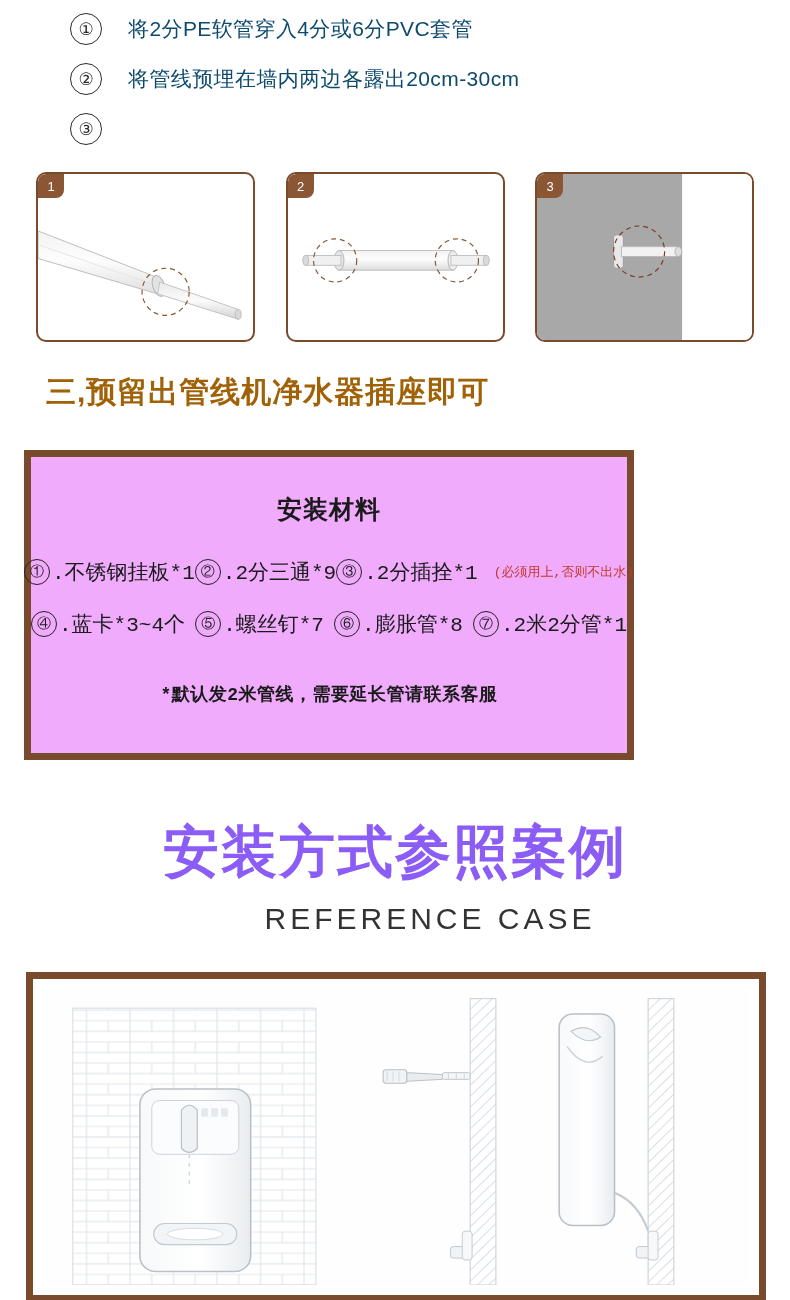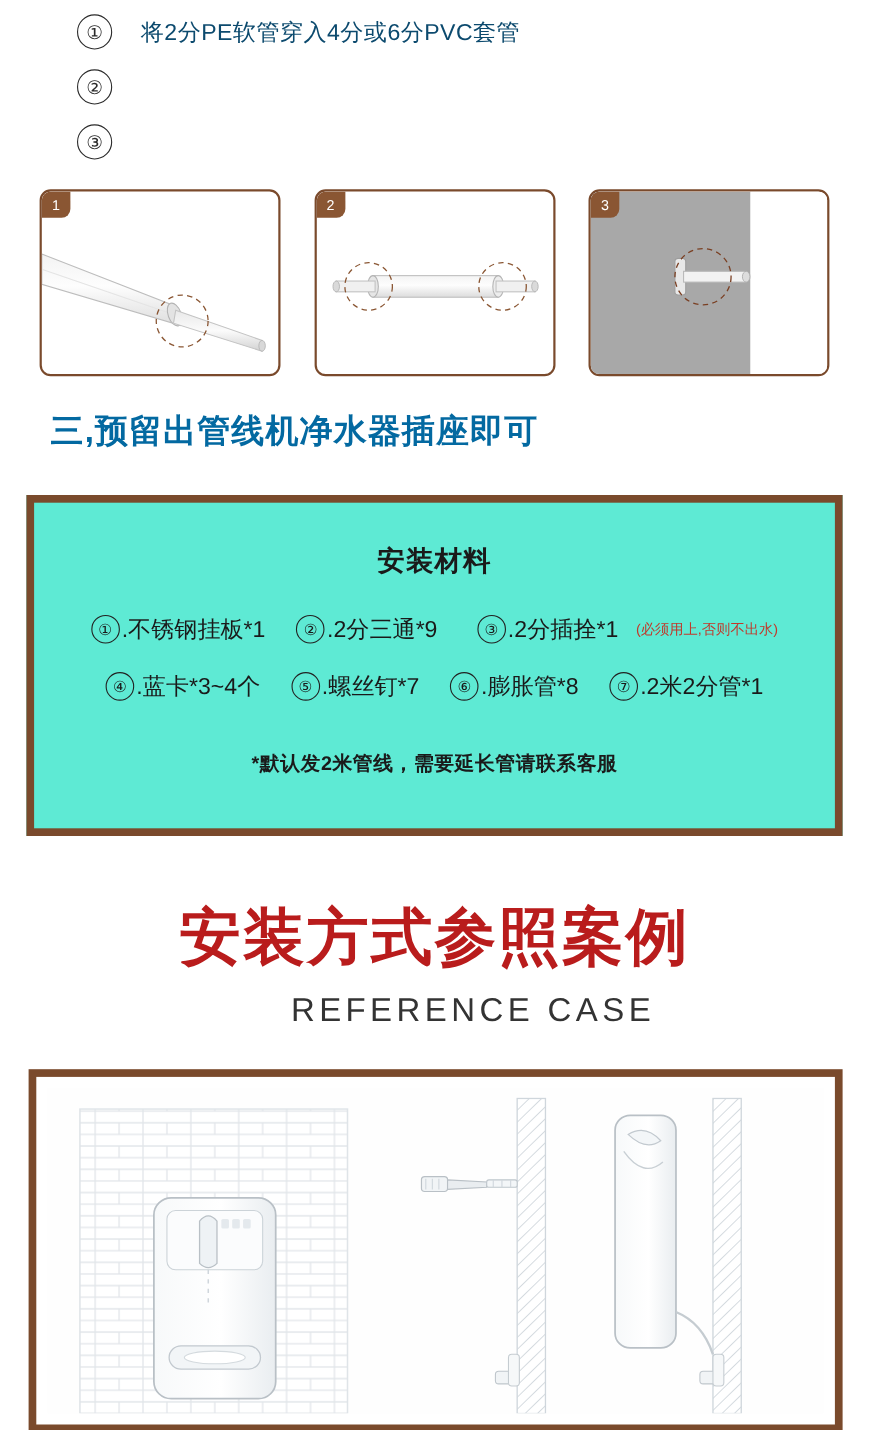--- a/index.html
+++ b/index.html
@@ -90,33 +90,34 @@
   .card-art { position: absolute; inset: 0; }
 
   
   .section-heading {
     position: absolute;
     top: 372px;
     left: 46px;
     font-size: 30px;
     font-weight: bold;
     letter-spacing: 1px;
-    color: #0369a1;
+    color: #a16207;
   }
 
   
   .materials-box {
     position: absolute;
     top: 450px;
     left: 24px;
-    width: 742px;
+    width: 610px;
     height: 310px;
     border: 7px solid #7a4a2c;
     box-sizing: border-box;
-    background: #5eead4;
+    background: #f0abfc;
+    font-family: Liberation Mono, monospace;
   }
   .materials-title {
     text-align: center;
     font-size: 25px;
     font-weight: bold;
     margin-top: 36px;
     letter-spacing: 1px;
   }
   .mat-row {
     display: flex;
@@ -158,21 +159,21 @@
   
   .ref-title {
     position: absolute;
     top: 815px;
     left: 0;
     width: 790px;
     text-align: center;
     font-size: 56px;
     font-weight: bold;
     letter-spacing: 2px;
-    color: #b91c1c;
+    color: #8b5cf6;
   }
   .ref-sub {
     position: absolute;
     top: 902px;
     left: 0;
     width: 790px;
     text-align: center;
     font-size: 30px;
     letter-spacing: 4px;
     color: #333;
@@ -203,20 +204,21 @@
 
 <div class="steps">
 
   <div class="step-row">
     <span class="step-num">①</span>
     <span class="step-text">将2分PE软管穿入4分或6分PVC套管</span>
   </div>
 
   <div class="step-row">
     <span class="step-num">②</span>
+    <span class="step-text">将管线预埋在墙内两边各露出20cm-30cm</span>
   </div>
 
   <div class="step-row">
     <span class="step-num">③</span>
   </div>
 
 </div>
 
 <div class="cards">
 

